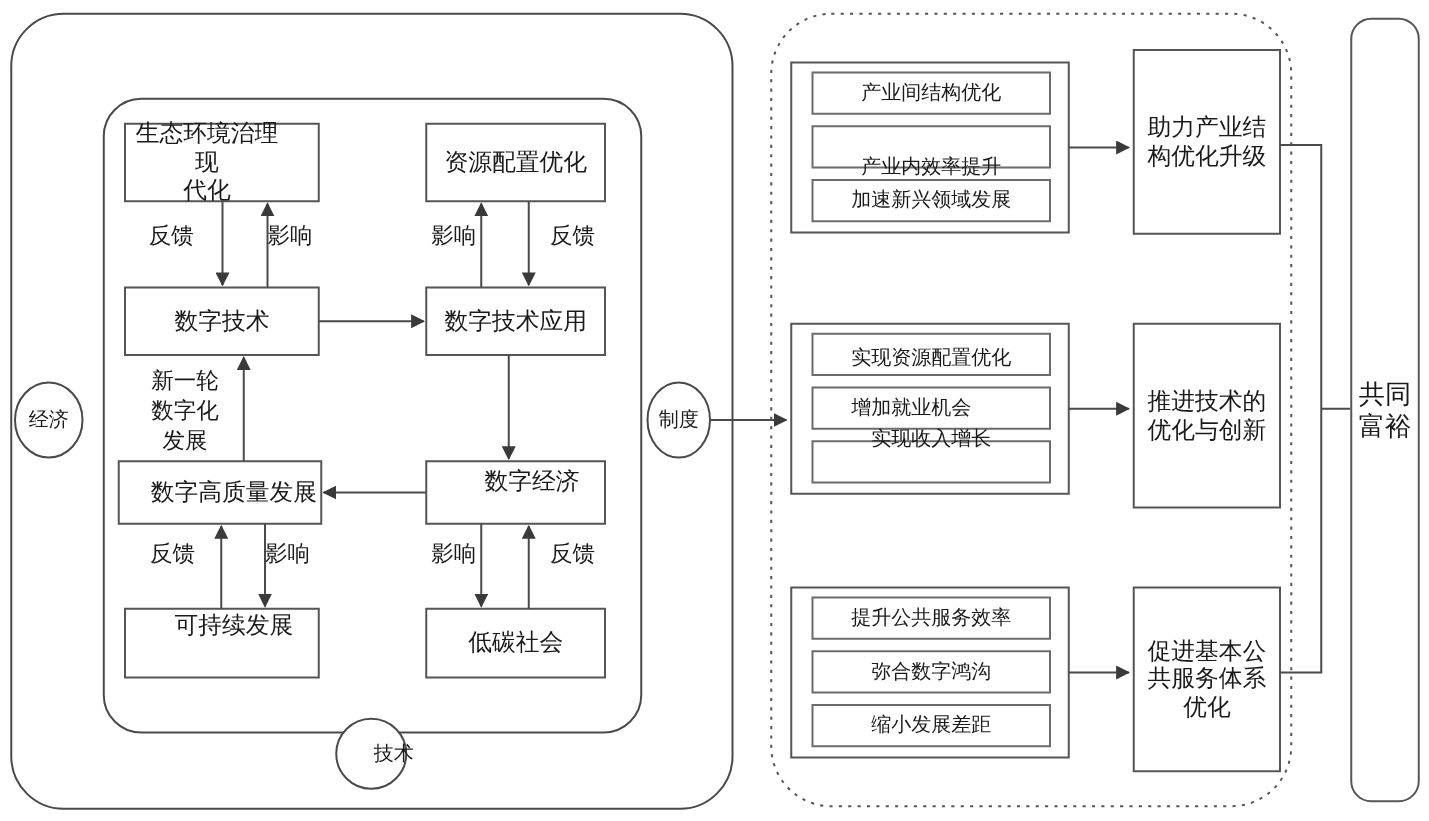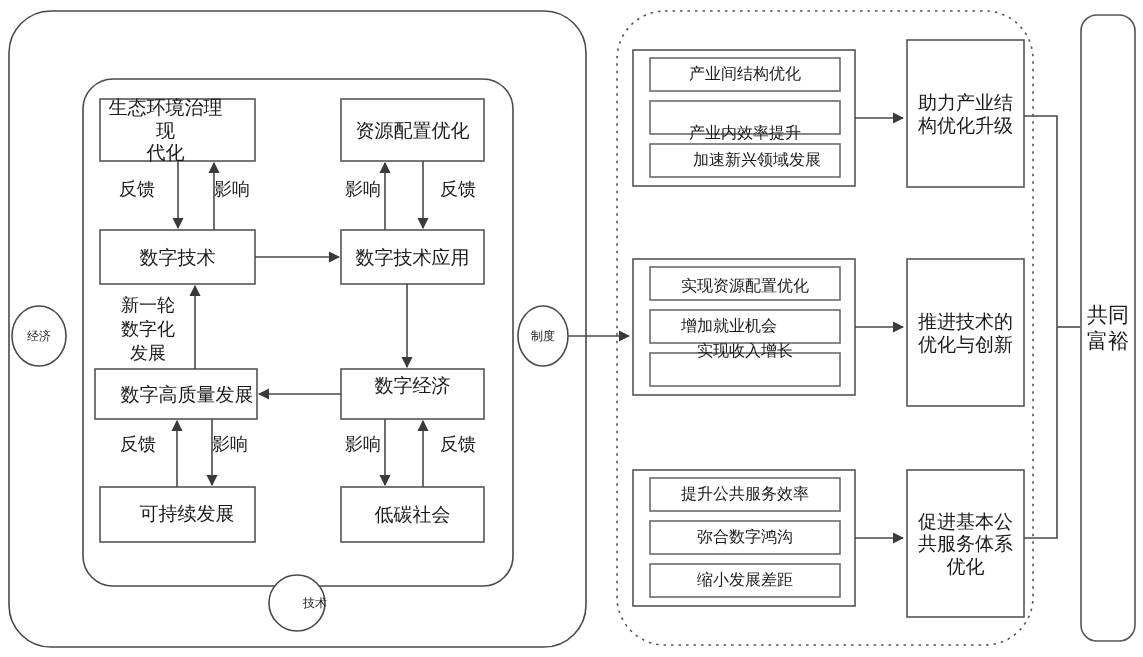--- a/index.html
+++ b/index.html
@@ -5,21 +5,21 @@
   html,body{margin:0;padding:0;background:#ffffff;}
   body{font-family:"DejaVu Sans","Liberation Sans",sans-serif;}
   #stage{position:relative;width:1143px;height:657px;background:#fff;overflow:hidden;}
   #svgroot{position:absolute;left:0;top:0;width:1143px;height:657px;}
   .lbl{position:absolute;display:flex;align-items:center;justify-content:center;
        text-align:center;color:#1a1a1a;line-height:1.18;white-space:pre-line;
        font-family:"DejaVu Sans","Liberation Sans",sans-serif;}
   .boxtext{font-size:19px;}
   .smalltext{font-size:16px;}
   .edgelbl{font-size:18px;}
-  .ellipsetext{font-size:12px;}
+  .ellipsetext{font-size:16px;}
   .bartext{font-size:21px;line-height:1.25;}
 </style>
 </head>
 <body>
 
 <div id="stage">
 
   <svg id="svgroot" viewBox="0 0 1143 657" xmlns="http://www.w3.org/2000/svg">
     <defs>
       <marker id="arw" viewBox="0 0 10 10" refX="9" refY="5" markerWidth="7" markerHeight="7" orient="auto-start-reverse">
@@ -104,41 +104,41 @@
   <div class="lbl ellipsetext" style="left:14px;top:320px;width:50px;height:32px;">经济</div>
   <div class="lbl ellipsetext" style="left:519px;top:320px;width:48px;height:32px;">制度</div>
   <div class="lbl ellipsetext" style="left:271px;top:587px;width:52px;height:32px;padding-left:18px;">技术</div>
 
   <div class="lbl boxtext" style="left:100px;top:99px;width:131px;height:62px;">生态环境治理现
 代化</div>
   <div class="lbl boxtext" style="left:341px;top:99px;width:143px;height:62px;">资源配置优化</div>
   <div class="lbl boxtext" style="left:100px;top:230px;width:155px;height:54px;">数字技术</div>
   <div class="lbl boxtext" style="left:341px;top:230px;width:143px;height:54px;">数字技术应用</div>
   <div class="lbl boxtext" style="left:95px;top:369px;width:162px;height:50px;padding-left:11px;">数字高质量发展</div>
-  <div class="lbl boxtext" style="left:341px;top:369px;width:143px;height:32px;">数字经济</div>
-  <div class="lbl boxtext" style="left:100px;top:487px;width:174px;height:55px;font-family:Liberation Serif, serif;">可持续发展</div>
+  <div class="lbl boxtext" style="left:354px;top:369px;width:143px;height:32px;">数字经济</div>
+  <div class="lbl boxtext" style="left:100px;top:473px;width:174px;height:55px;">可持续发展</div>
   <div class="lbl boxtext" style="left:341px;top:487px;width:143px;height:55px;">低碳社会</div>
 
   <div class="lbl edgelbl" style="left:107px;top:176px;width:60px;height:26px;">反馈</div>
   <div class="lbl edgelbl" style="left:202px;top:176px;width:60px;height:26px;">影响</div>
   <div class="lbl edgelbl" style="left:333px;top:176px;width:60px;height:26px;">影响</div>
   <div class="lbl edgelbl" style="left:428px;top:176px;width:60px;height:26px;">反馈</div>
 
   <div class="lbl edgelbl" style="left:110px;top:291px;width:76px;height:76px;line-height:1.32;">新一轮
 数字化
 发展</div>
 
   <div class="lbl edgelbl" style="left:108px;top:431px;width:60px;height:26px;">反馈</div>
   <div class="lbl edgelbl" style="left:200px;top:431px;width:60px;height:26px;">影响</div>
   <div class="lbl edgelbl" style="left:333px;top:431px;width:60px;height:26px;">影响</div>
   <div class="lbl edgelbl" style="left:428px;top:431px;width:60px;height:26px;">反馈</div>
 
   <div class="lbl smalltext" style="left:650px;top:58px;width:190px;height:33px;">产业间结构优化</div>
   <div class="lbl smalltext" style="left:650px;top:101px;width:190px;height:42px;margin-top:11px;">产业内效率提升</div>
-  <div class="lbl smalltext" style="left:650px;top:144px;width:190px;height:33px;padding-left:12px;">加速新兴领域发展</div>
+  <div class="lbl smalltext" style="left:650px;top:144px;width:190px;height:33px;">加速新兴领域发展</div>
   <div class="lbl boxtext" style="left:907px;top:40px;width:117px;height:147px;">助力产业结
 构优化升级</div>
 
   <div class="lbl smalltext" style="left:650px;top:267px;width:190px;height:39px;">实现资源配置优化</div>
   <div class="lbl smalltext" style="left:650px;top:310px;width:158px;height:33px;">增加就业机会</div>
   <div class="lbl smalltext" style="left:650px;top:335px;width:190px;height:33px;">实现收入增长</div>
   <div class="lbl boxtext" style="left:907px;top:259px;width:117px;height:147px;">推进技术的
 优化与创新</div>
 
   <div class="lbl smalltext" style="left:650px;top:478px;width:190px;height:33px;">提升公共服务效率</div>

